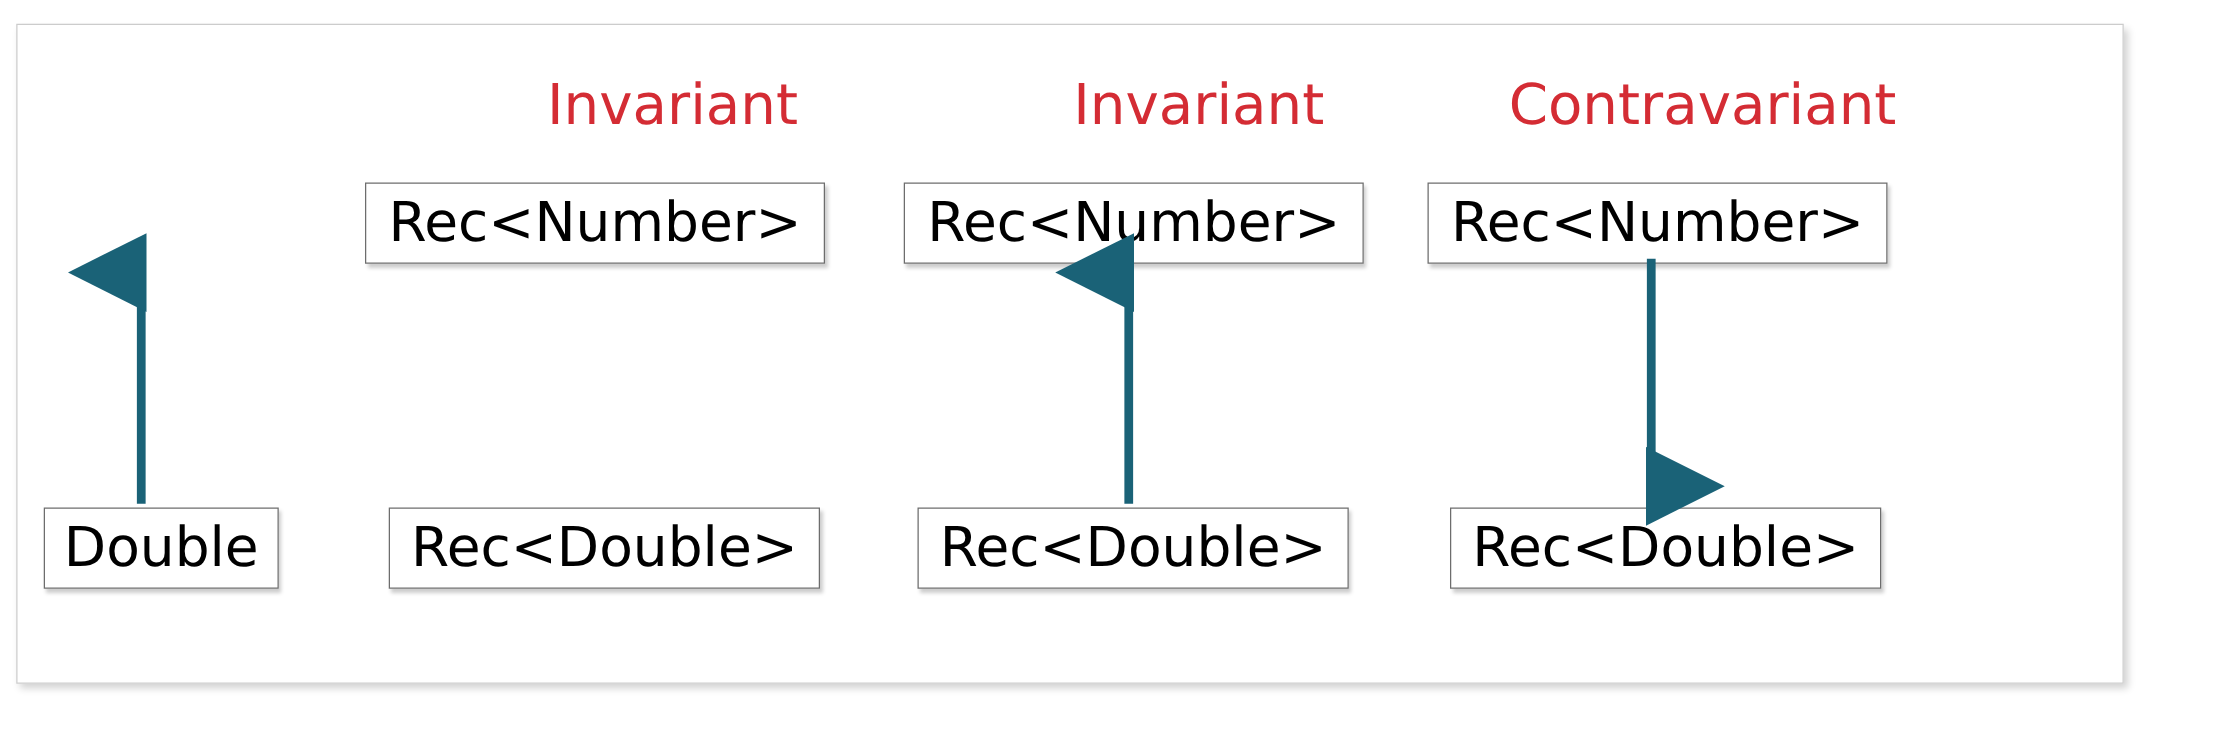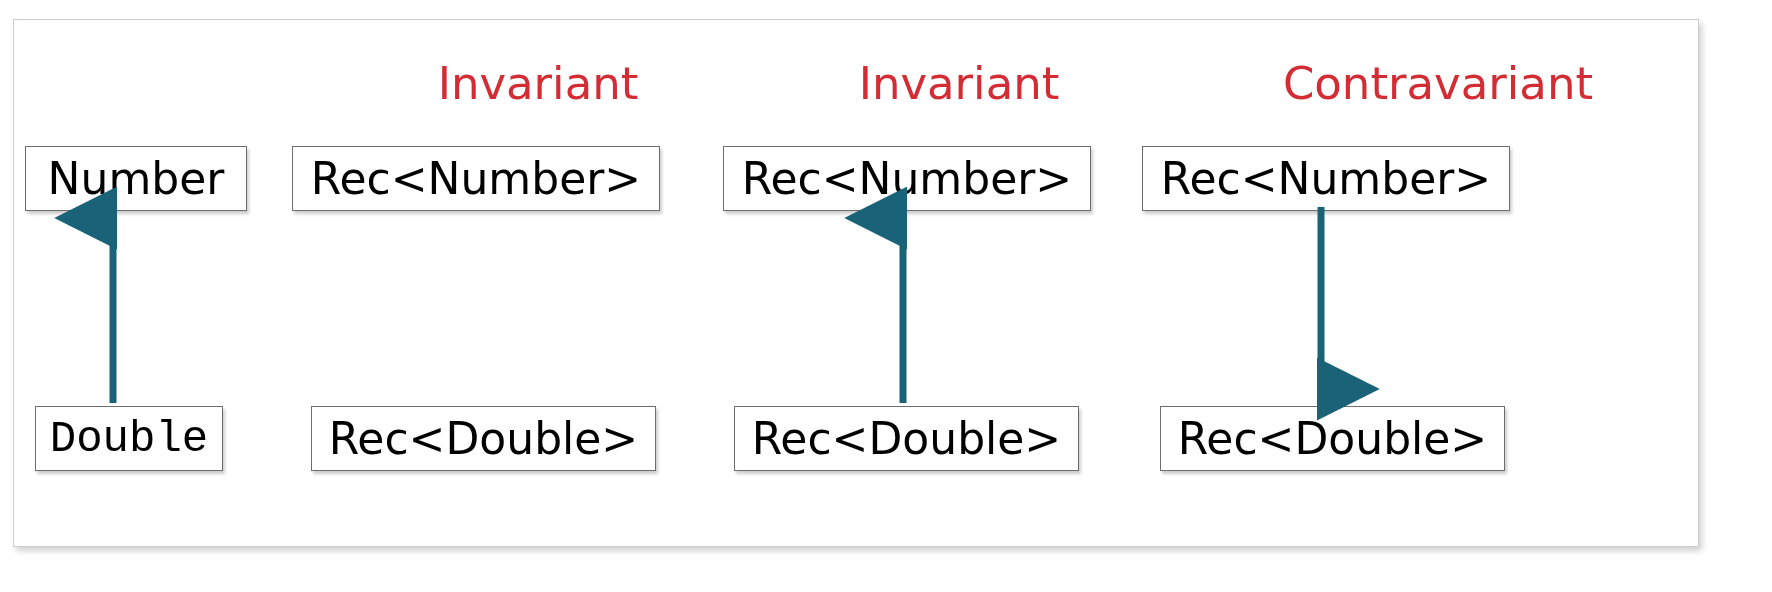--- a/index.html
+++ b/index.html
@@ -73,31 +73,30 @@
 <body>
 
 <div id="stage">
 
   <div id="panel">
 
     <div class="col-header" style="left:524px; top:41px;">Invariant</div>
 
     <div class="col-header" style="left:945px; top:41px;">Invariant</div>
 
-    <div class="col-header" style="left:1424px; top:41px;">Contravariant</div>
+    <div class="col-header" style="left:1348px; top:41px;">Contravariant</div>
 
-    <div class="type-box" style="left:11px; top:126px; width:222px; height:65px;">Number</div>
 
     <div class="type-box" style="left:278px; top:126px; width:368px; height:65px;">Rec&lt;Number&gt;</div>
 
     <div class="type-box" style="left:709px; top:126px; width:368px; height:65px;">Rec&lt;Number&gt;</div>
 
     <div class="type-box" style="left:1128px; top:126px; width:368px; height:65px;">Rec&lt;Number&gt;</div>
 
-    <div class="type-box" style="left:21px; top:386px; width:188px; height:65px;font-family:Liberation Mono, monospace;">Double</div>
+    <div class="type-box" style="left:21px; top:386px; width:188px; height:65px;">Double</div>
 
     <div class="type-box" style="left:297px; top:386px; width:345px; height:65px;">Rec&lt;Double&gt;</div>
 
     <div class="type-box" style="left:720px; top:386px; width:345px; height:65px;">Rec&lt;Double&gt;</div>
 
     <div class="type-box" style="left:1146px; top:386px; width:345px; height:65px;">Rec&lt;Double&gt;</div>
 
   </div>
 
   <svg id="arrow-layer" viewBox="0 0 1772 592" width="1772" height="592">

